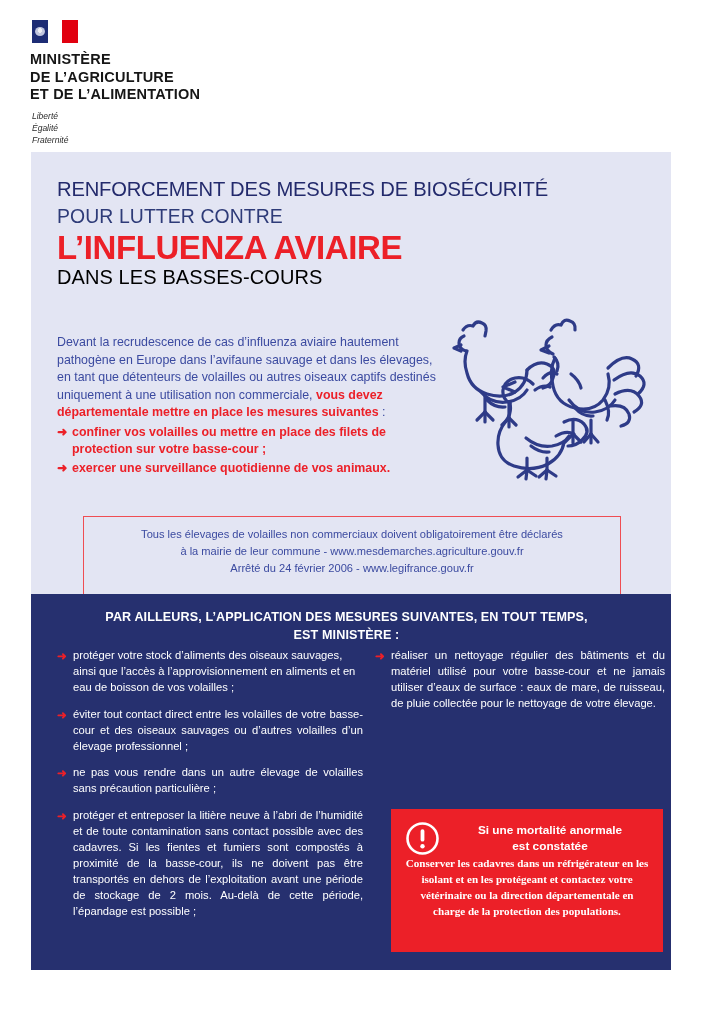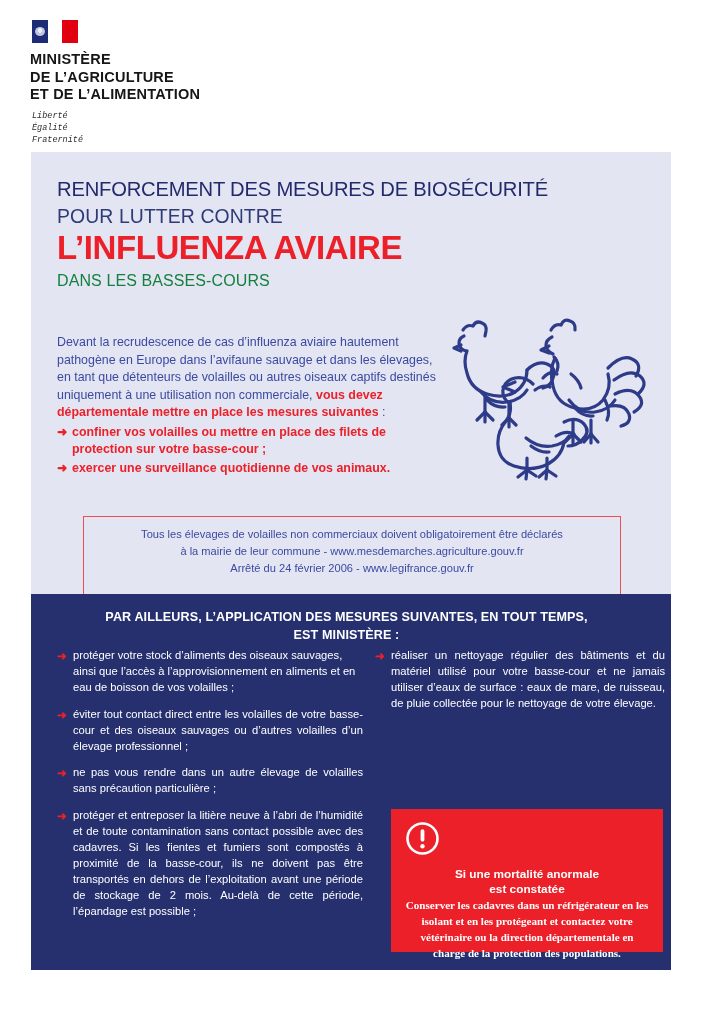--- a/index.html
+++ b/index.html
@@ -31,21 +31,21 @@
     margin-top:8px;
     color:#161616;
     font-weight:bold;
     font-size:14.5px;
     letter-spacing:.2px;
     line-height:1.22;
     text-transform:uppercase;
   }
   .motto{
     margin-top:7px;margin-left:2px;
-    font-family:Liberation Mono, monospace;
+    font-family:Liberation Sans, sans-serif;
     font-style:italic;
     font-size:8.5px;
     line-height:1.38;
     color:#2b2b2b;
   }
 
   
   .light-panel{
     position:absolute;left:31px;top:152px;width:640px;height:442px;
     background:#e3e5f3;
@@ -57,21 +57,21 @@
   }
   .t2{
     color:#2e3b78;font-size:19.4px;letter-spacing:.1px;margin-top:6px;
     line-height:1.1;
   }
   .t3{
     color:#ec2028;font-weight:bold;font-size:33px;letter-spacing:-.4px;
     margin-top:3px;line-height:1.06;
   }
   .t4{
-    color:#15803d;font-size:16px;letter-spacing:.1px;margin-top:6px;
+    color:#000000;font-size:20px;letter-spacing:.1px;
     line-height:1.1;
   }
 
   
   .intro{
     position:absolute;left:26px;top:182px;width:390px;
     color:#3b4aa0;font-size:12.4px;line-height:1.42;
   }
   .intro .hl{color:#ec2028;font-weight:bold;}
   .intro .colon{color:#3b4aa0;font-weight:normal;}
@@ -122,21 +122,21 @@
   .dlist li .arw{
     position:absolute;left:0;top:0;color:#ec2028;font-weight:bold;font-size:11.6px;
   }
 
   
   .alert{
     position:absolute;left:360px;top:161px;width:272px;height:143px;
     background:#ec2028;box-sizing:border-box;
     padding:12px 14px 10px 14px;
   }
-  .alert-top{display:flex;gap:11px;flex-direction:column;}
+  .alert-top{display:flex;align-items:center;gap:11px;}
   .alert-ico{flex:0 0 auto;width:35px;height:35px;}
   .alert-title{
     color:#ffffff;font-weight:bold;font-size:11.8px;line-height:1.3;
     text-align:center;flex:1;
   }
   .alert-body{
     margin-top:0;color:#ffffff;font-weight:bold;font-size:11.1px;
     line-height:1.44;text-align:center;font-family:Liberation Serif, serif;
   }
 

